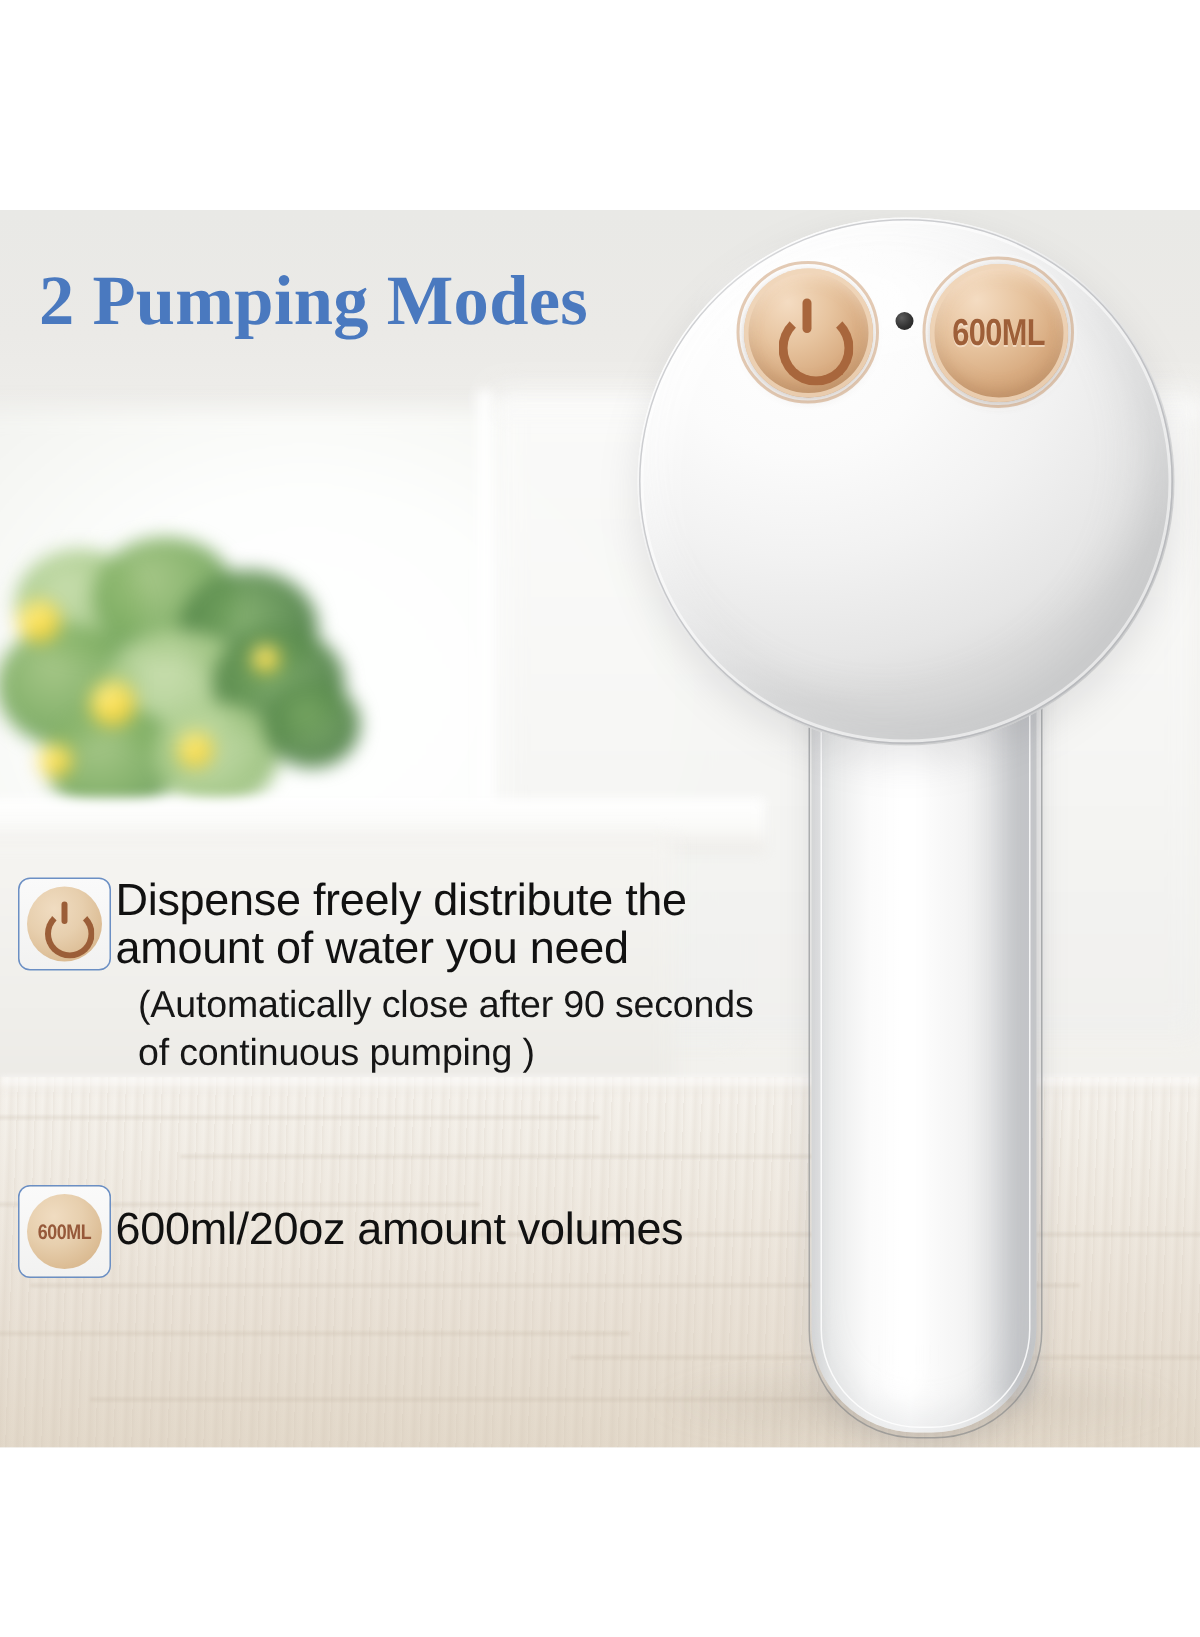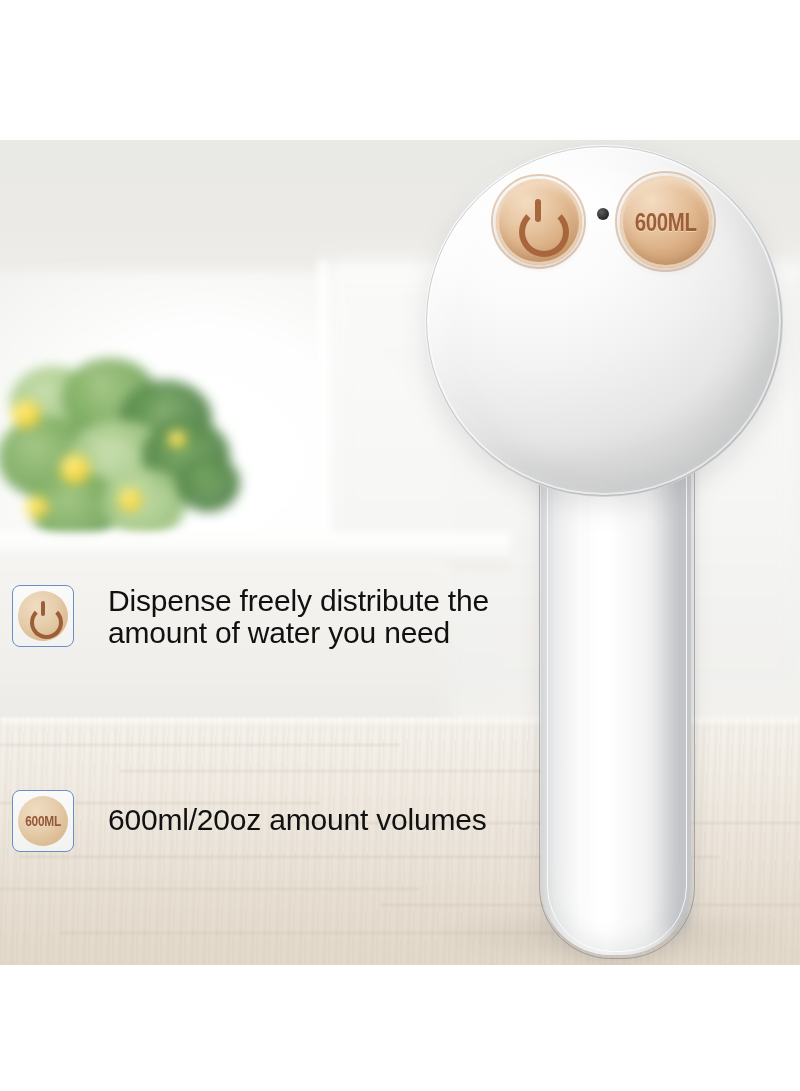--- a/index.html
+++ b/index.html
@@ -412,21 +412,21 @@
   .badge-vol {
     font-family: "Liberation Sans Narrow", "Liberation Sans", sans-serif;
     font-weight: bold;
     font-size: 14px;
     color: #96593a;
     transform: scaleX(.85);
     letter-spacing: -0.3px;
   }
 
   .feature-text {
-    margin-left: 34px;
+    margin-left: 3px;
     color: #131313;
   }
   .feature-main {
     font-size: 30px;
     line-height: 1.06;
     color: #111111;
     letter-spacing: -0.2px;
     white-space: pre-line;
   }
   #feature-volume .feature-main {
@@ -512,36 +512,39 @@
 
       <div class="led"></div>
 
       <div class="btn-gold" id="btn-volume">
         <span class="vol-label">600ML</span>
       </div>
       <div class="btn-ring" id="btn-volume-ring"></div>
     </div>
   </div>
 
+  <div class="title">2 Pumping Modes</div>
 
   <div class="feature" id="feature-power">
     <div class="badge">
       <div class="badge-circle">
         <span class="power-glyph">
           <span class="pring"></span>
             <span class="pbar"></span>
         </span>
       </div>
     </div>
     <div class="feature-text">
       <div class="feature-main">Dispense freely distribute the
 amount of water you need</div>
     </div>
   </div>
 
+  <div class="feature-sub">(Automatically close after 90 seconds
+of continuous pumping )</div>
 
   <div class="feature" id="feature-volume">
     <div class="badge">
       <div class="badge-circle">
         <span class="badge-vol">600ML</span>
       </div>
     </div>
     <div class="feature-text">
       <div class="feature-main">600ml/20oz amount volumes</div>
     </div>

